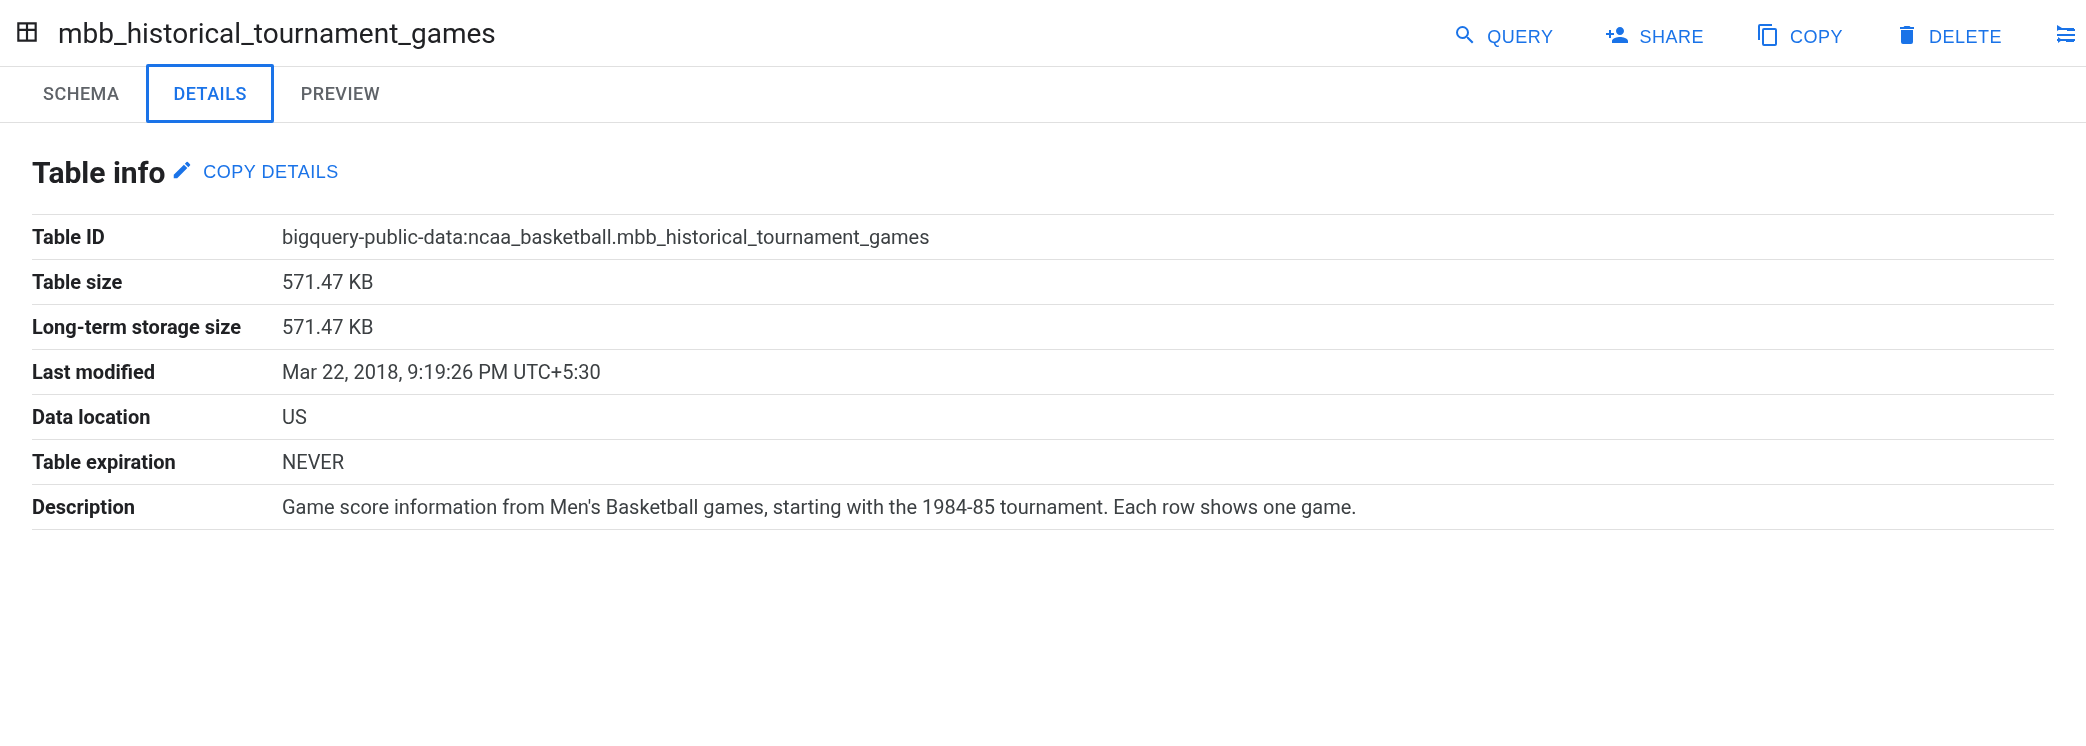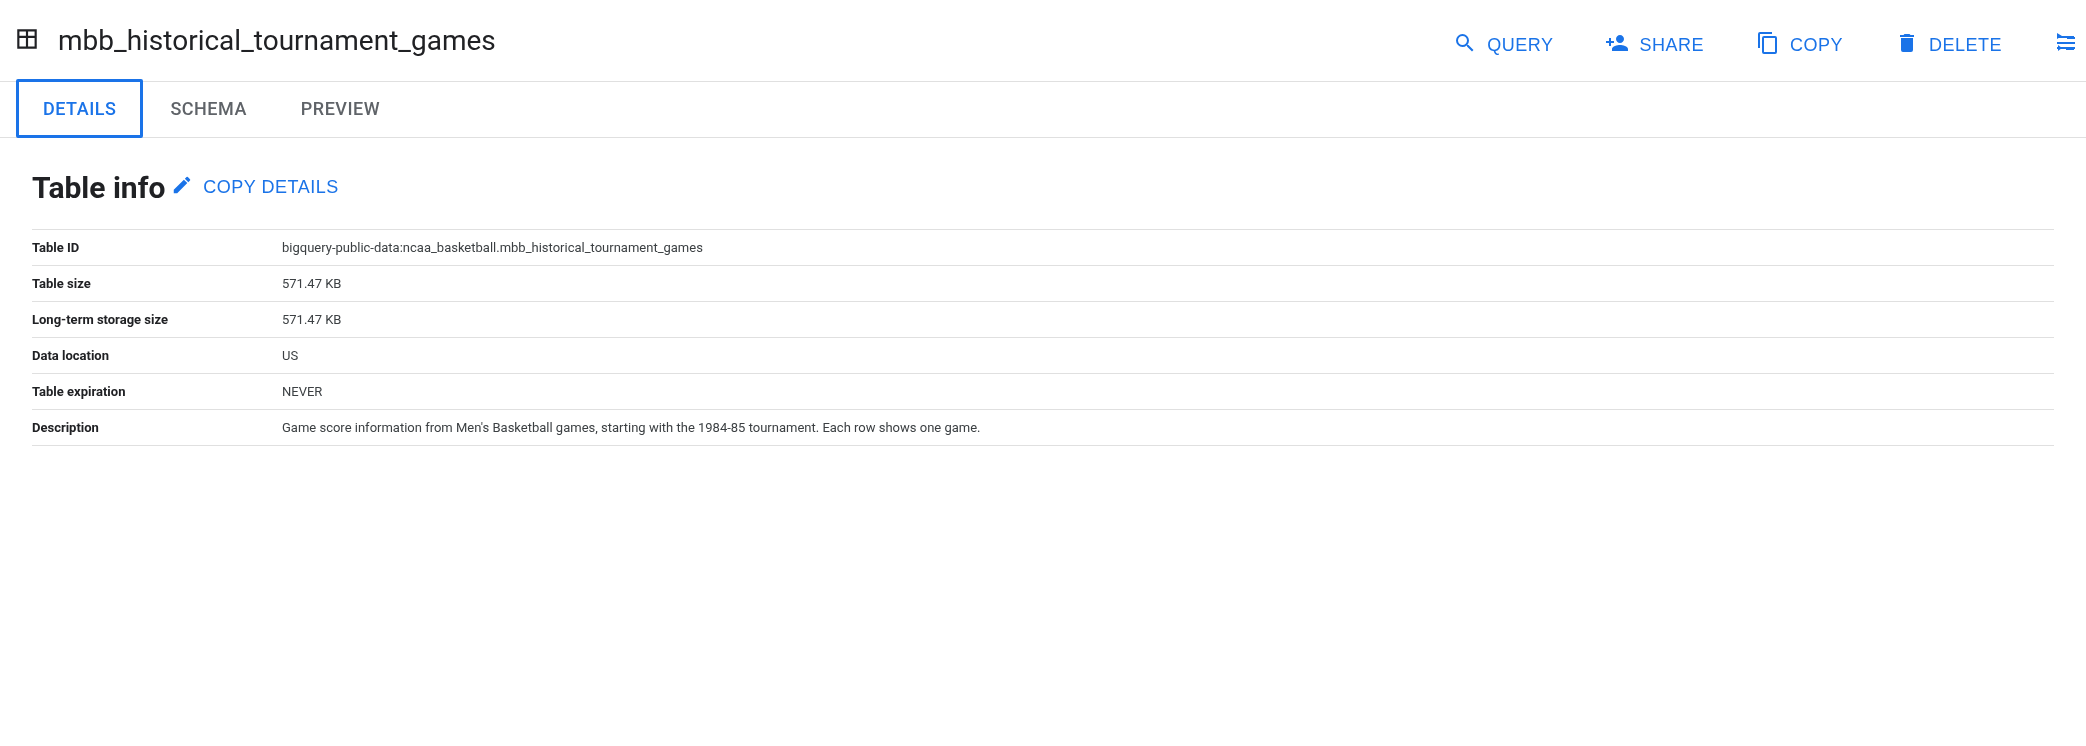--- a/index.html
+++ b/index.html
@@ -10,21 +10,21 @@
     color: #202124;
     background: #fff;
     overflow-x: hidden;
   }
   .header {
     display: flex;
     align-items: center;
     justify-content: space-between;
     padding: 10px 0 10px 14px;
     border-bottom: 1px solid #e0e0e0;
-    height: 82px;
+    height: 67px;
   }
   .header-left {
     display: flex;
     align-items: center;
     gap: 18px;
   }
   .title {
     font-size: 28px;
     font-weight: 400;
     color: #202124;
@@ -106,21 +106,21 @@
     border-collapse: collapse;
   }
   table.info tr {
     border-top: 1px solid #e0e0e0;
   }
   table.info tr:last-child {
     border-bottom: 1px solid #e0e0e0;
   }
   table.info td {
     padding: 10px 0;
-    font-size: 13px;
+    font-size: 20px;
     color: #3c4043;
     vertical-align: middle;
   }
   table.info td.key {
     width: 250px;
     font-weight: 700;
     color: #202124;
   }
   .table-icon{ width:26px; height:26px; fill:#202124;}
 </style>
@@ -165,22 +165,22 @@
       <span><svg viewBox="0 0 24 24">
             <path d="M3 6h18v2H3V6zm0 5h18v2H3v-2zm10 5h8v2h-8v-2zM3 16l5 3-5 3v-6z" transform="scale(1,-1) translate(0,-24)"></path>
             <path d="M4 5h16v2H4zM4 11h16v2H4zM12 17h8v2h-8z"></path>
             <path d="M4 14l4 3-4 3z"></path>
           </svg></span>
     </button>
   </div>
 </div>
 
 <div class="tabs">
+  <div class="tab">SCHEMA</div>
   <div class="tab active">DETAILS</div>
-  <div class="tab">SCHEMA</div>
   <div class="tab">PREVIEW</div>
 </div>
 
 <div class="content">
   <div class="section-head">
     <div class="section-title">Table info</div>
     <button class="edit-btn">
       <span><svg viewBox="0 0 24 24">
             <path d="M3 17.25V21h3.75l11.06-11.06-3.75-3.75L3 17.25zM20.71 7.04a1 1 0 000-1.41l-2.34-2.34a1 1 0 00-1.41 0l-1.83 1.83 3.75 3.75 1.83-1.83z"></path>
           </svg></span>
@@ -195,20 +195,24 @@
         </tr>
         <tr>
           <td class="key">Table size</td>
           <td>571.47 KB</td>
         </tr>
         <tr>
           <td class="key">Long-term storage size</td>
           <td>571.47 KB</td>
         </tr>
         <tr>
+          <td class="key">Last modified</td>
+          <td>Mar 22, 2018, 9:19:26 PM UTC+5:30</td>
+        </tr>
+        <tr>
           <td class="key">Data location</td>
           <td>US</td>
         </tr>
         <tr>
           <td class="key">Table expiration</td>
           <td>NEVER</td>
         </tr>
         <tr>
           <td class="key">Description</td>
           <td>Game score information from Men's Basketball games, starting with the 1984-85 tournament. Each row shows one game.</td>

